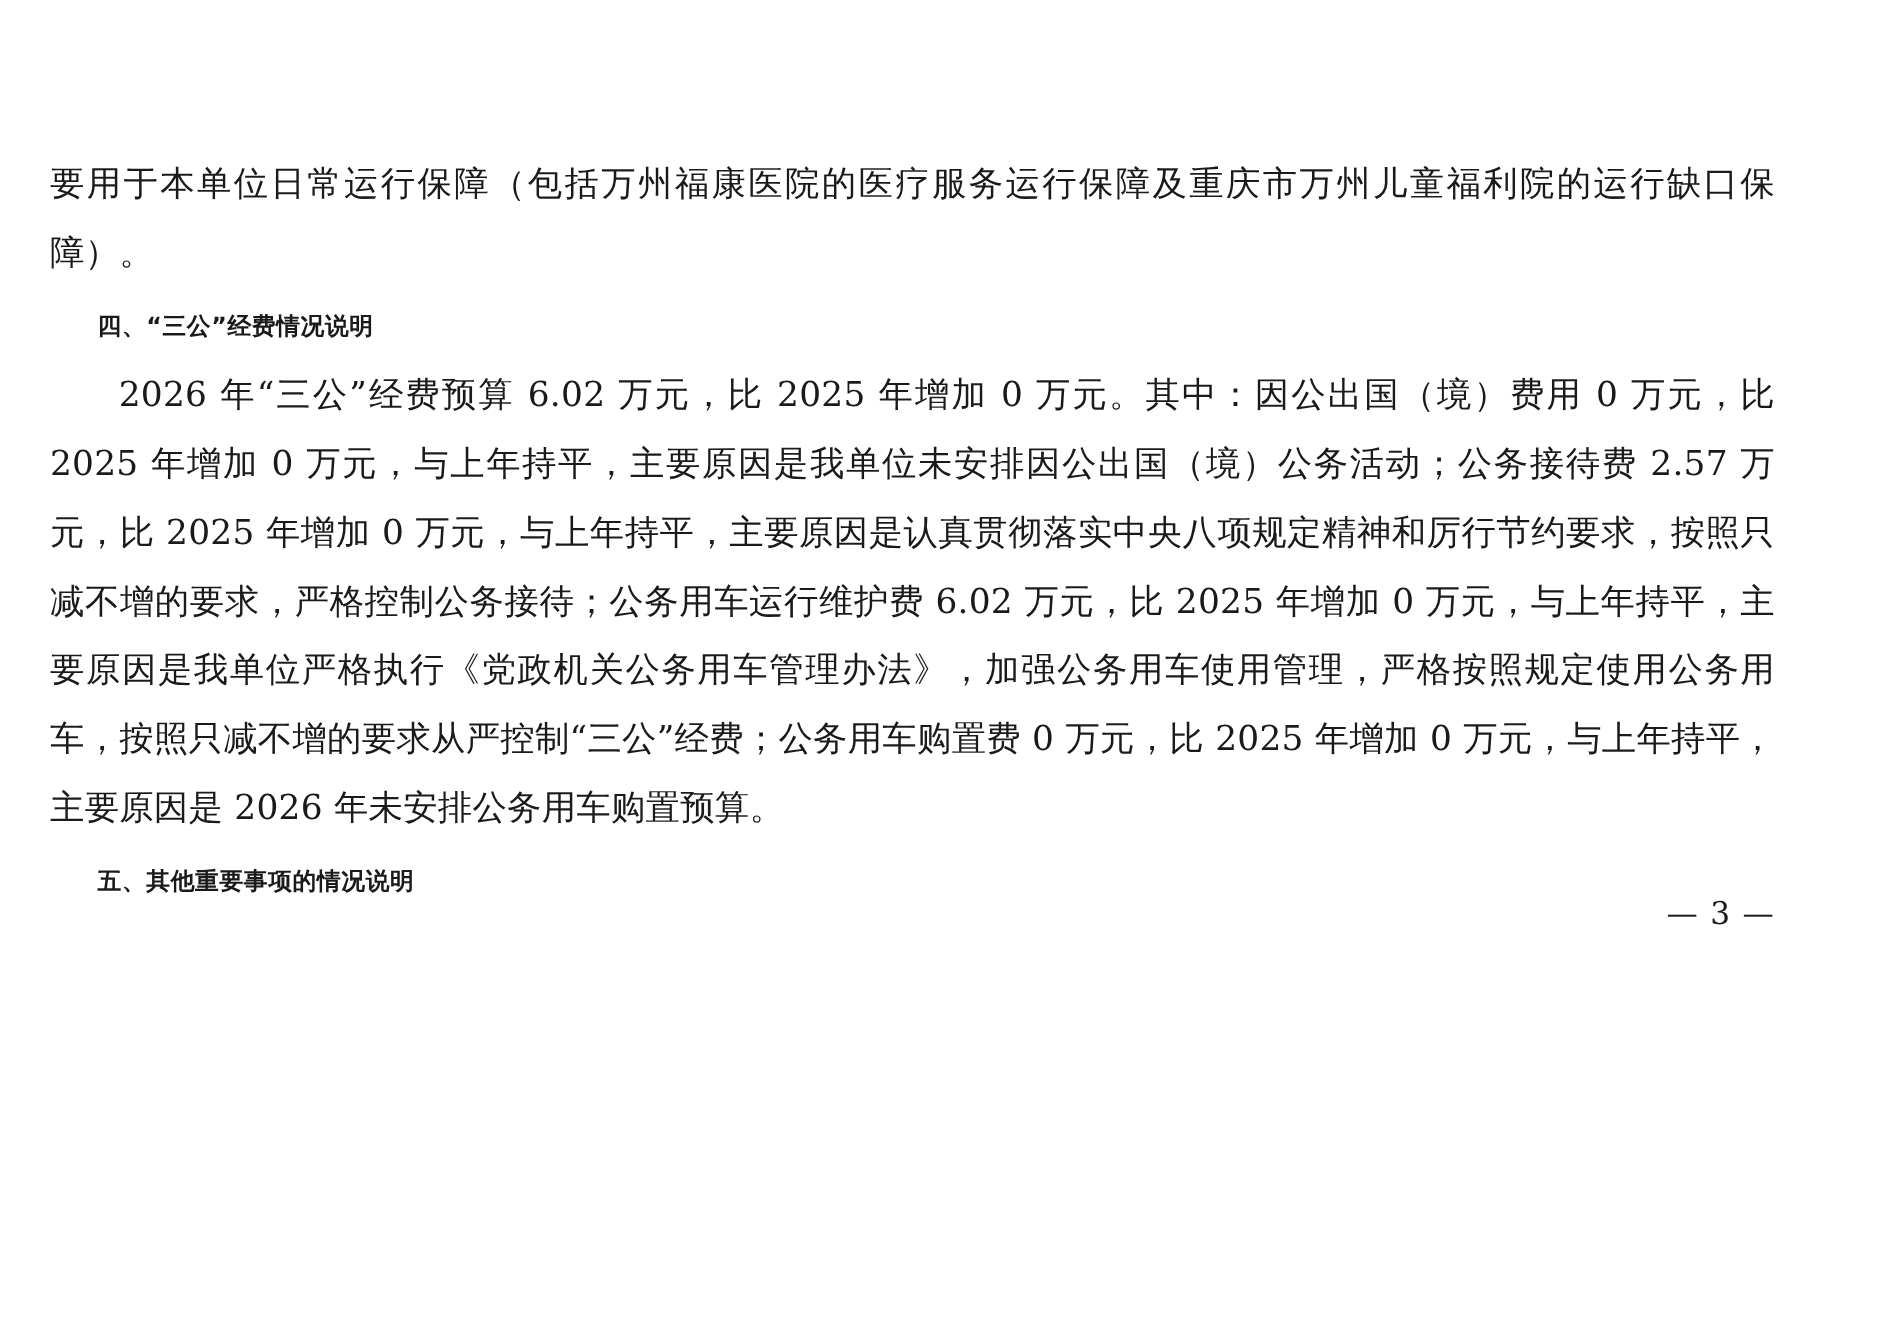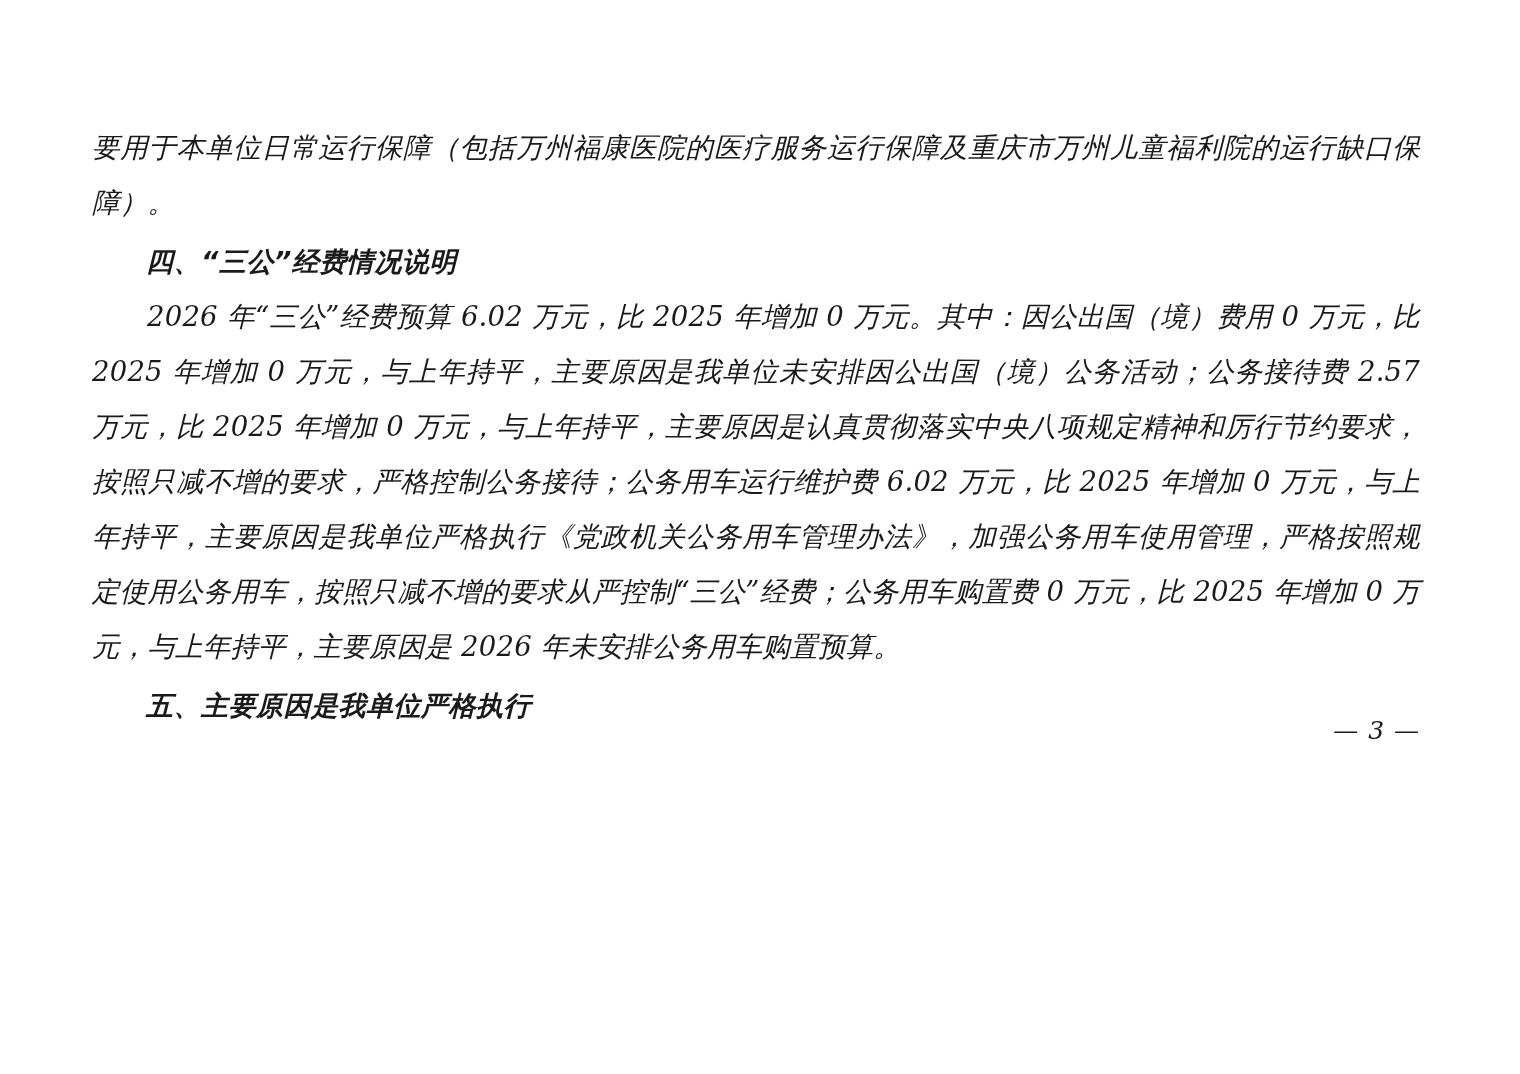--- a/index.html
+++ b/index.html
@@ -13,43 +13,42 @@
     height: 1074px;
     font-family: "DejaVu Serif", "Liberation Serif", serif;
     color: #1a1a1a;
     overflow: hidden;
   }
   .page {
     position: relative;
     width: 1520px;
     height: 863px;
     box-sizing: border-box;
-    padding: 120px 100px 40px 92px;
-    font-style: italic;
+    padding: 120px 100px 40px 40px;
   }
   .doc-body {
     font-size: 27.5px;
     line-height: 55px;
     text-align: justify;
     text-justify: inter-ideograph;
     letter-spacing: 0.2px;
   }
   .para {
     margin: 0;
     text-indent: 2em;
   }
   .para.no-indent {
     text-indent: 0;
   }
   .heading {
     margin: 0;
     text-indent: 2em;
     font-family: "DejaVu Sans", "Liberation Sans", sans-serif;
     font-weight: bold;
-    font-size: 27px;
+    font-size: 19px;
     line-height: 55px;
     letter-spacing: 0.5px;
   }
   .spacer-sm { height: 4px; }
   .page-number {
     position: absolute;
     right: 100px;
     bottom: 118px;
     font-size: 25px;
     font-family: "DejaVu Serif", "Liberation Serif", serif;
@@ -67,18 +66,18 @@
 
 
     <div class="spacer-sm"></div>
 
     <h2 class="heading">四、“三公”经费情况说明</h2>
 
     <p class="para">2026 年“三公”经费预算 6.02 万元，比 2025 年增加 0 万元。其中：因公出国（境）费用 0 万元，比 2025 年增加 0 万元，与上年持平，主要原因是我单位未安排因公出国（境）公务活动；公务接待费 2.57 万元，比 2025 年增加 0 万元，与上年持平，主要原因是认真贯彻落实中央八项规定精神和厉行节约要求，按照只减不增的要求，严格控制公务接待；公务用车运行维护费 6.02 万元，比 2025 年增加 0 万元，与上年持平，主要原因是我单位严格执行《党政机关公务用车管理办法》，加强公务用车使用管理，严格按照规定使用公务用车，按照只减不增的要求从严控制“三公”经费；公务用车购置费 0 万元，比 2025 年增加 0 万元，与上年持平，主要原因是 2026 年未安排公务用车购置预算。</p>
 
     <div class="spacer-sm"></div>
 
-    <h2 class="heading">五、主要原因是我单位严格执行</h2>
+    <h2 class="heading">五、其他重要事项的情况说明</h2>
 
   </div>
 
   <div class="page-number">— 3 —</div>
 </div>
 
 </body></html>

